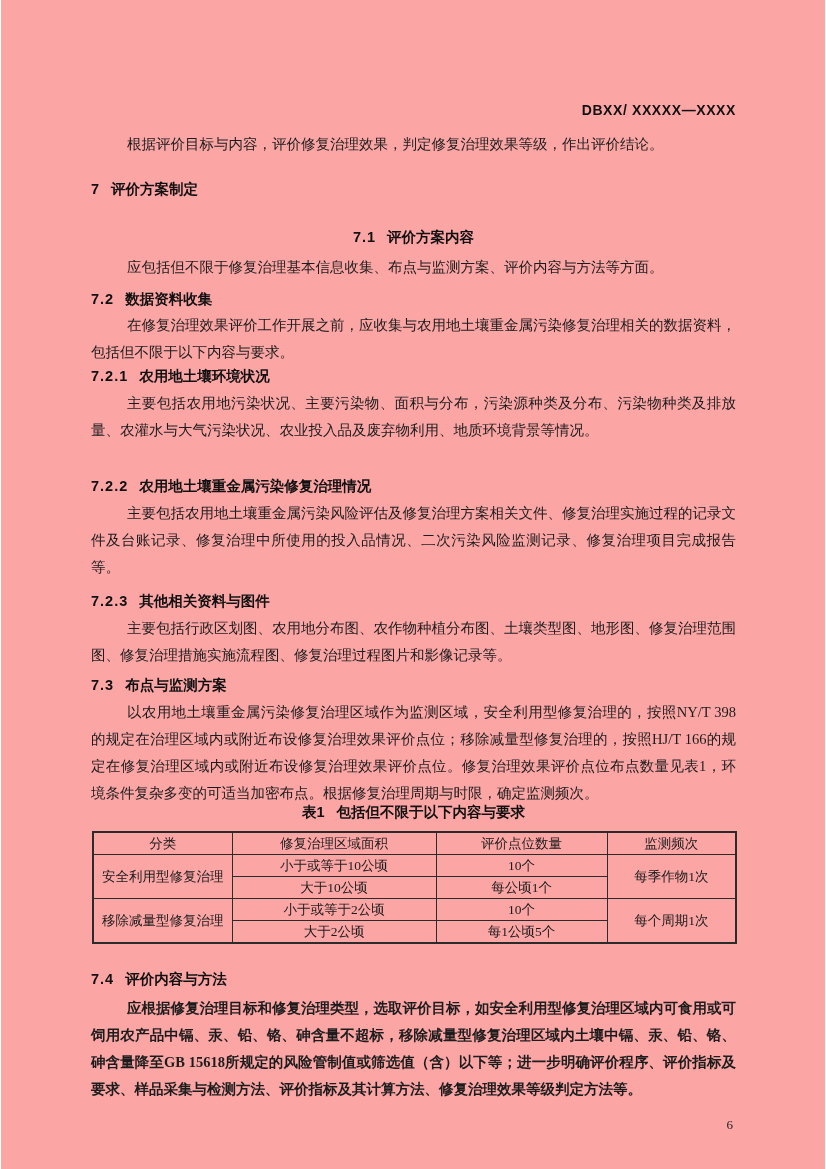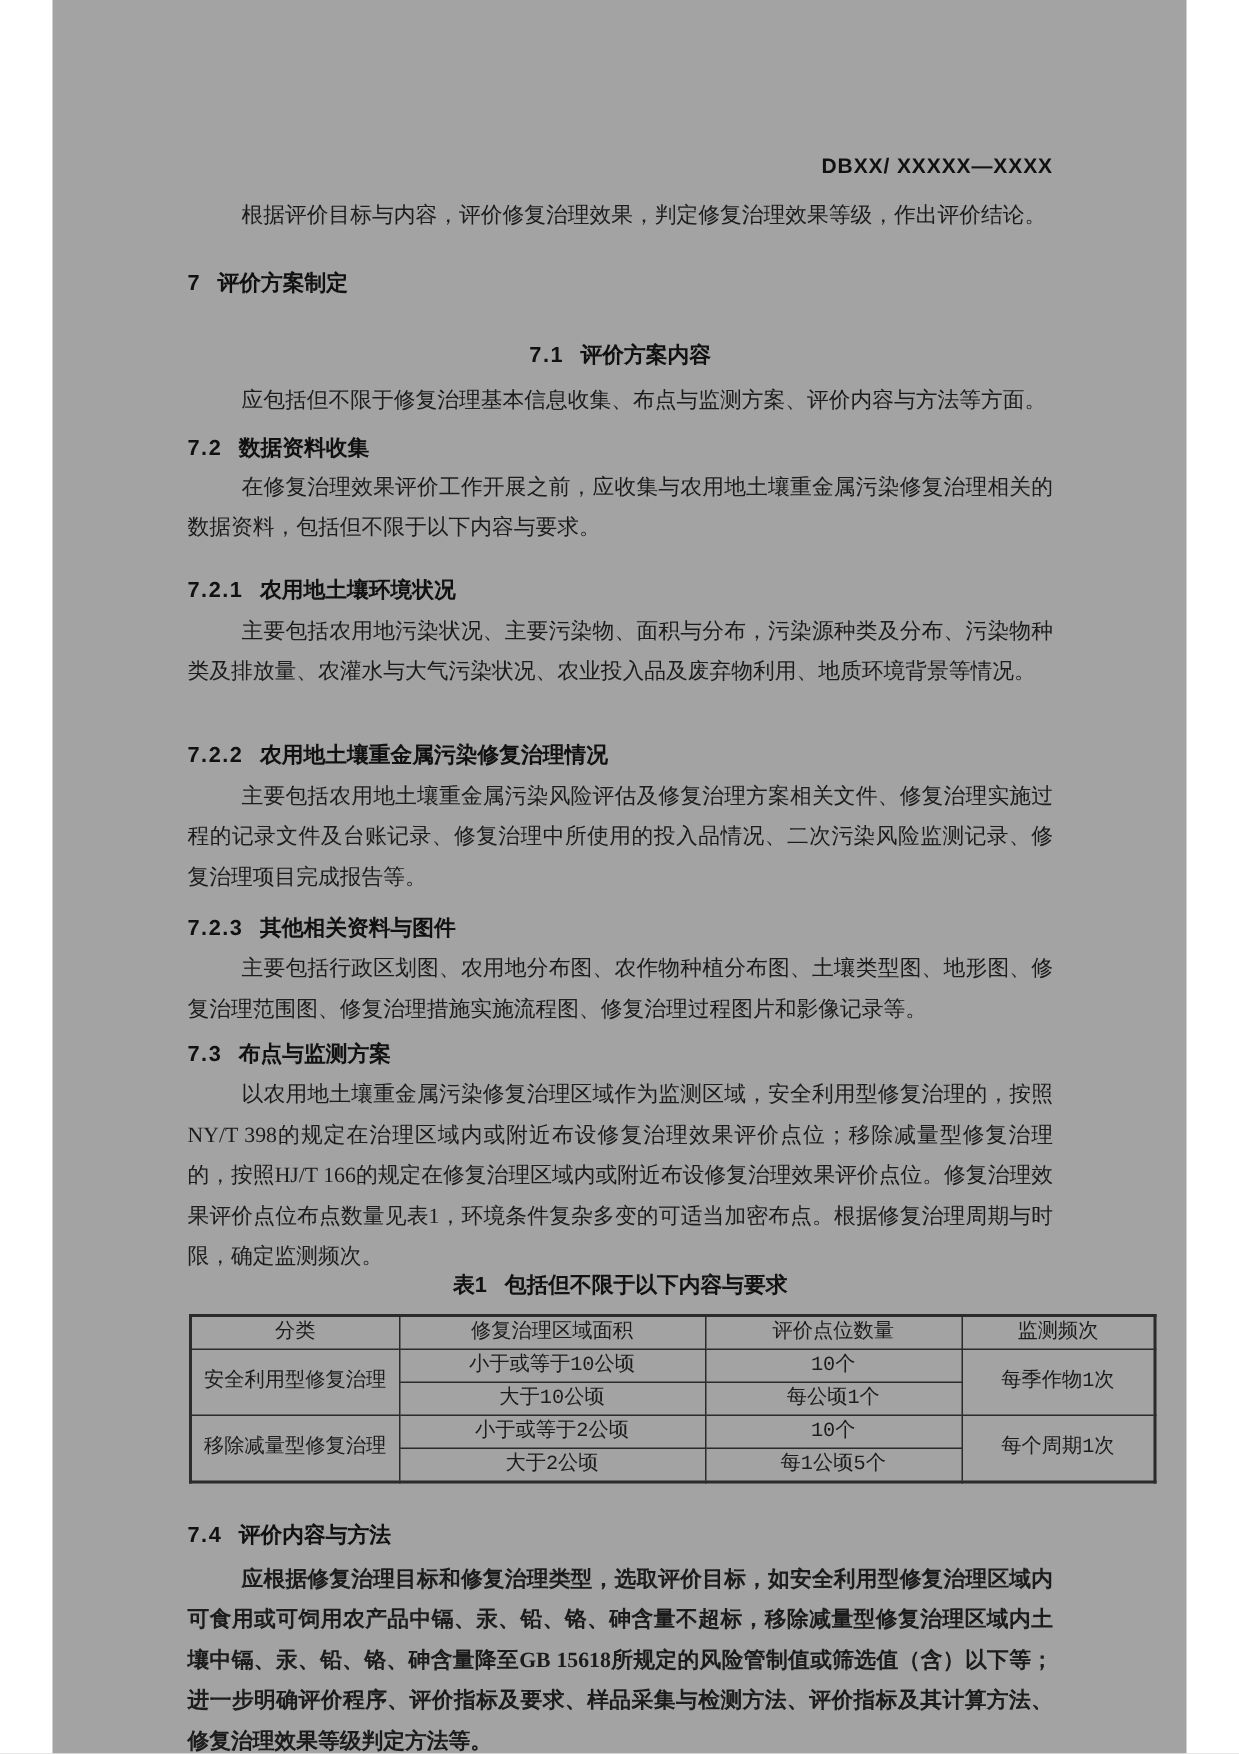--- a/index.html
+++ b/index.html
@@ -1,21 +1,21 @@
 <!DOCTYPE html>
 <html><head>
 <meta charset="utf-8">
 <style>
   html, body { margin: 0; padding: 0; background: #ffffff; }
   .page {
     position: relative;
-    width: 756px;
+    width: 824px;
     height: 1169px;
     margin: 0 auto;
-    background: #a3a3a3;
+    background: #fca5a5;
     box-sizing: border-box;
     padding: 103px 89px 12px 90px;
     overflow: hidden;
     font-family: "Liberation Serif", "DejaVu Serif", serif;
     color: #1a1a1a;
     font-size: 14.5px;
   }
   .doc-code {
     text-align: right;
     font-family: "Liberation Sans", "DejaVu Sans", sans-serif;
@@ -44,21 +44,21 @@
     color: #111;
   }
   .hd .hd-num { letter-spacing: 1px; }
   
   .m-intro   { margin-top: 13px; }
   .m-h7      { margin-top: 21px; }
   .m-h71     { margin-top: 28px; justify-content: center; }
   .m-p71     { margin-top: 7px;  }
   .m-h72     { margin-top: 8px;  }
   .m-p72     { margin-top: 3px;  }
-  .m-h721    { margin-top: 18px;  }
+  .m-h721    { margin-top: 0;  }
   .m-p721    { margin-top: 4px;  }
   .m-h722    { margin-top: 32px; }
   .m-p722    { margin-top: 4px;  }
   .m-h723    { margin-top: 10px; }
   .m-p723    { margin-top: 4px;  }
   .m-h73     { margin-top: 6px;  }
   .m-p73     { margin-top: 4px;  }
   .m-caption { margin-top: -5px; }
   .m-h74     { margin-top: 25px; }
   .m-p74     { margin-top: 6px; font-weight: bold;  }
@@ -85,21 +85,20 @@
   table.tbl th, table.tbl td {
     border: 1px solid #2b2b2b;
     font-weight: normal;
     font-size: 13.5px;
     text-align: center;
     vertical-align: middle;
     height: 21px;
     padding: 0 2px;
     line-height: 1.15;
     color: #1c1c1c;
-    font-family: Liberation Mono, monospace;
   }
   .page-num {
     margin-top: 14px;
     text-align: right;
     padding-right: 3px;
     font-size: 13px;
     line-height: 15px;
     color: #222;
   }
 </style>

